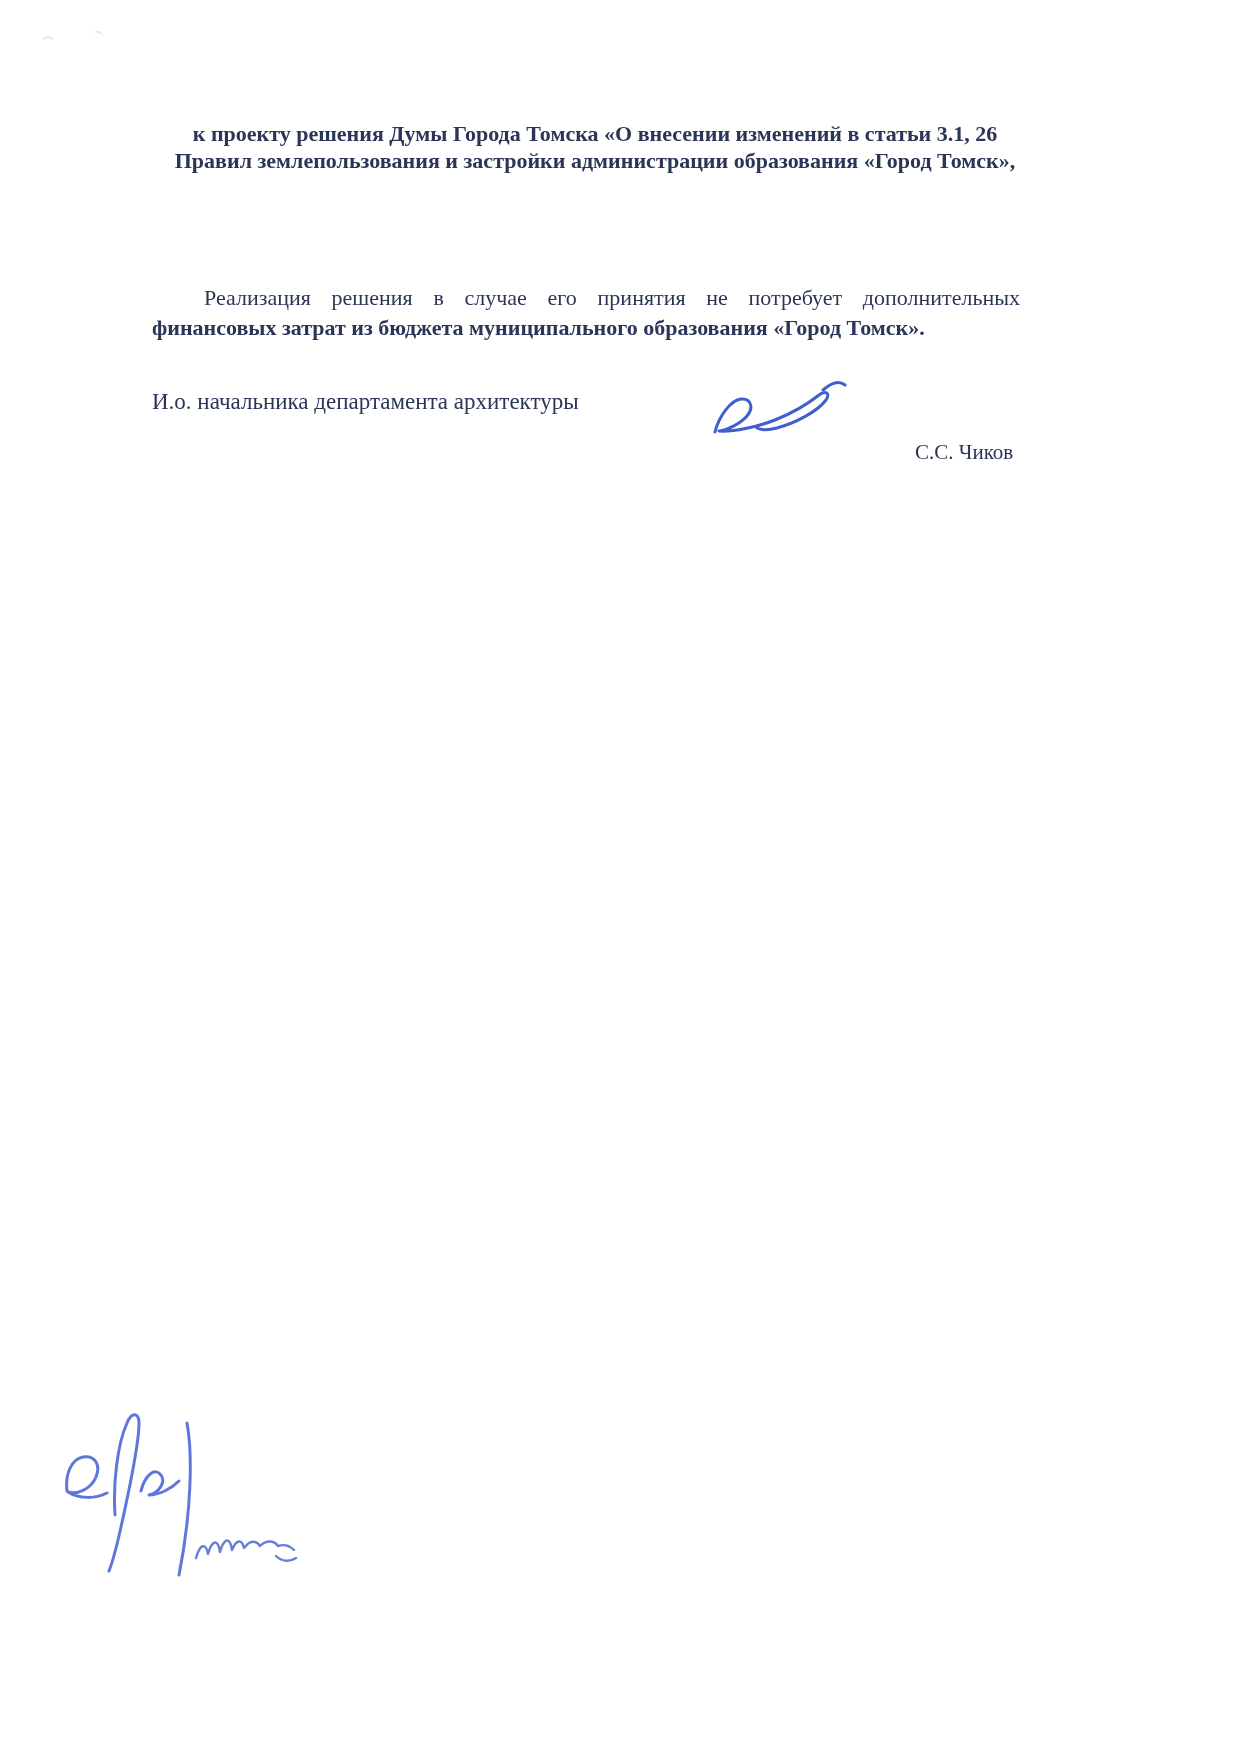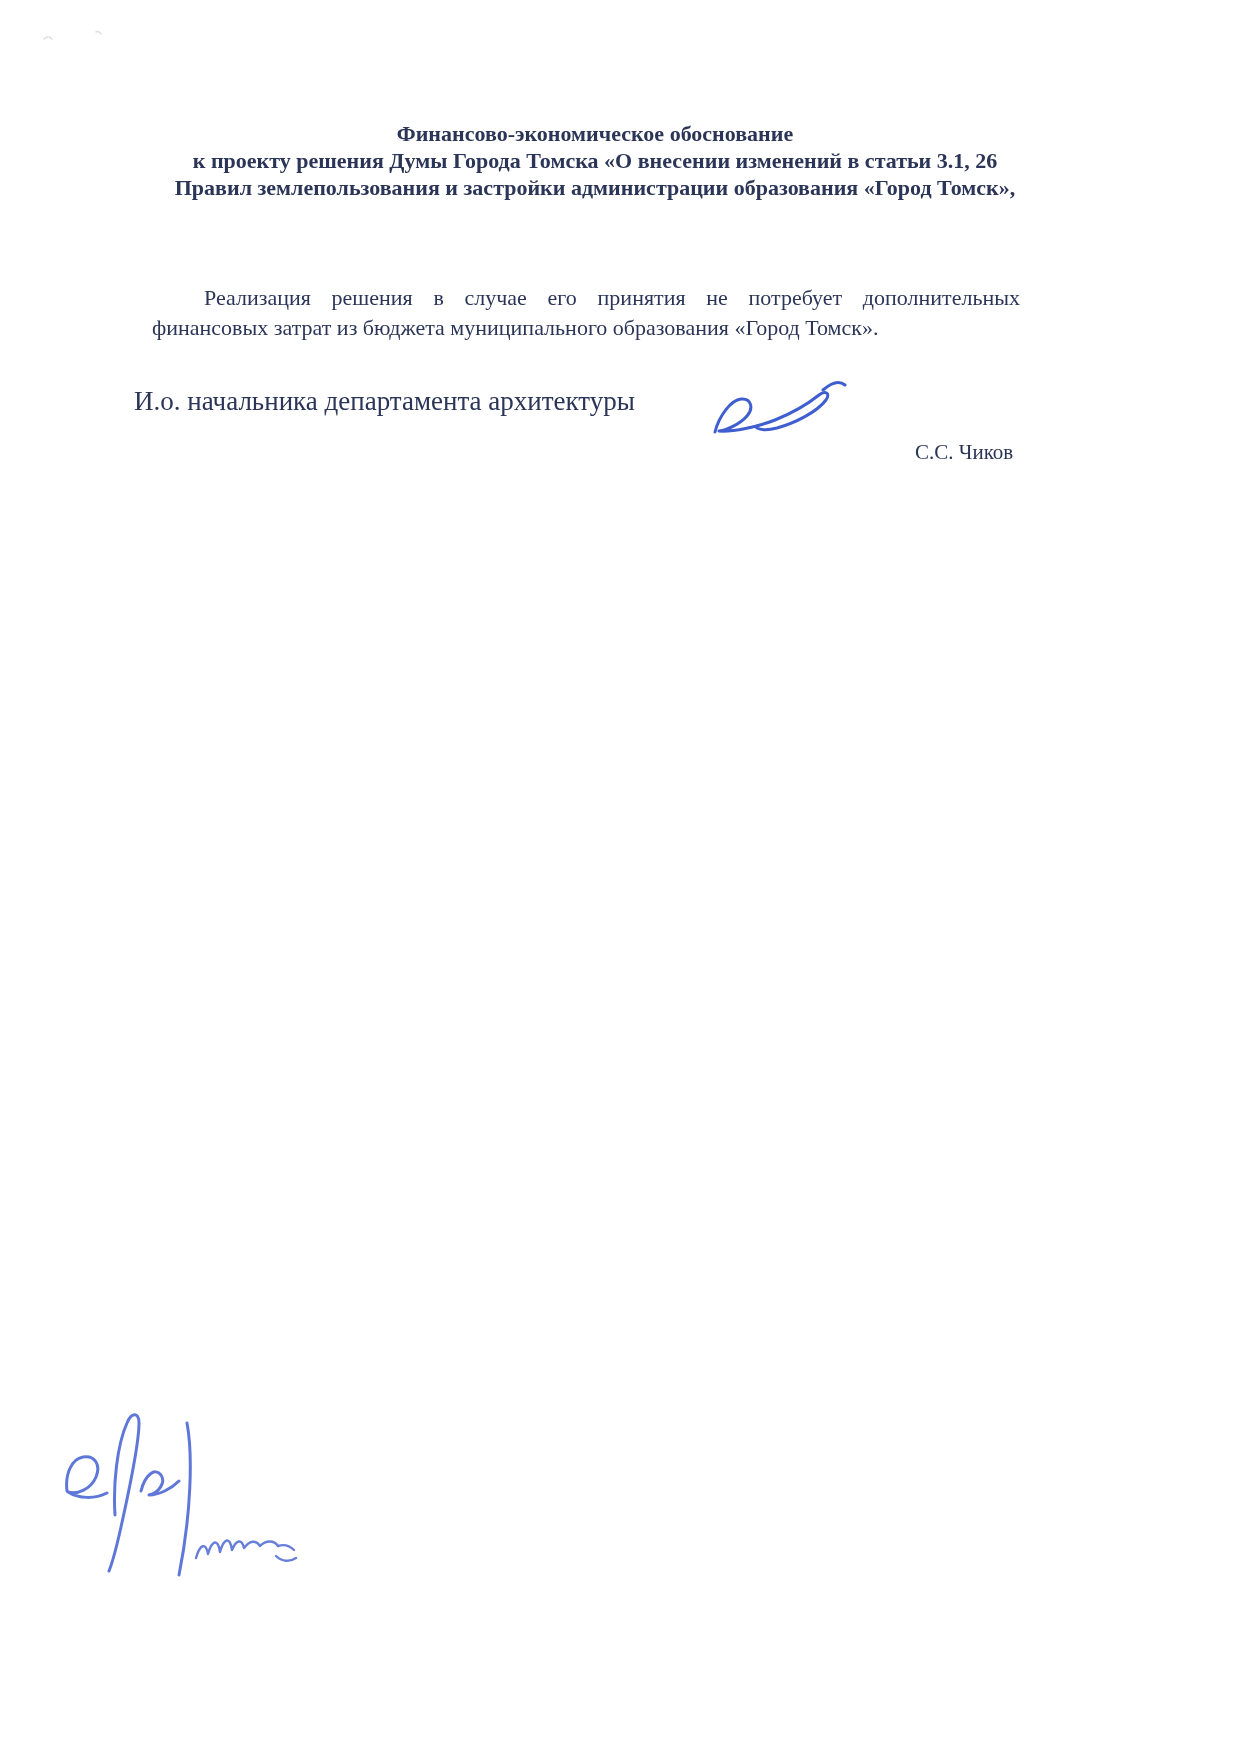--- a/index.html
+++ b/index.html
@@ -31,27 +31,28 @@
     line-height: 30px;
   }
   .par-line-first {
     text-indent: 52px;
     text-align: justify;
     text-align-last: justify;
     margin-top: 28px;
   }
   .par-line-rest {
     text-align: left;
+    font-weight: bold;
   }
   .signoff-position {
     position: absolute;
     top: 387px;
-    left: 134px;
+    left: 152px;
     width: 560px;
-    font-size: 27px;
+    font-size: 23px;
     line-height: 29px;
   }
   .signer-name {
     position: absolute;
     top: 409px;
     left: 915px;
     font-size: 21px;
     margin-top: 31px;
   }
   .sig-mid {
@@ -96,21 +97,20 @@
 <body>
 
 <div class="page">
 
   <svg class="scan-artifact artifact-stroke" viewBox="0 0 70 20" aria-hidden="true">
     <path d="M4 14 C7 11 10 12 12 14"></path>
     <path d="M56 7 C58 6 60 7 61 9"></path>
   </svg>
 
   <header class="title-block">
-    <div>Финансово-экономическое обоснование</div>
     <div>к проекту решения Думы Города Томска «О внесении изменений в статьи 3.1, 26</div>
     <div>Правил землепользования и застройки администрации образования «Город Томск»,</div>
   </header>
 
   <div class="body-paragraph">
     <div class="par-line-first">Реализация решения в случае его принятия не потребует дополнительных</div>
     <div class="par-line-rest">финансовых затрат из бюджета муниципального образования «Город Томск».</div>
   </div>
 
   <div class="signoff-position">

